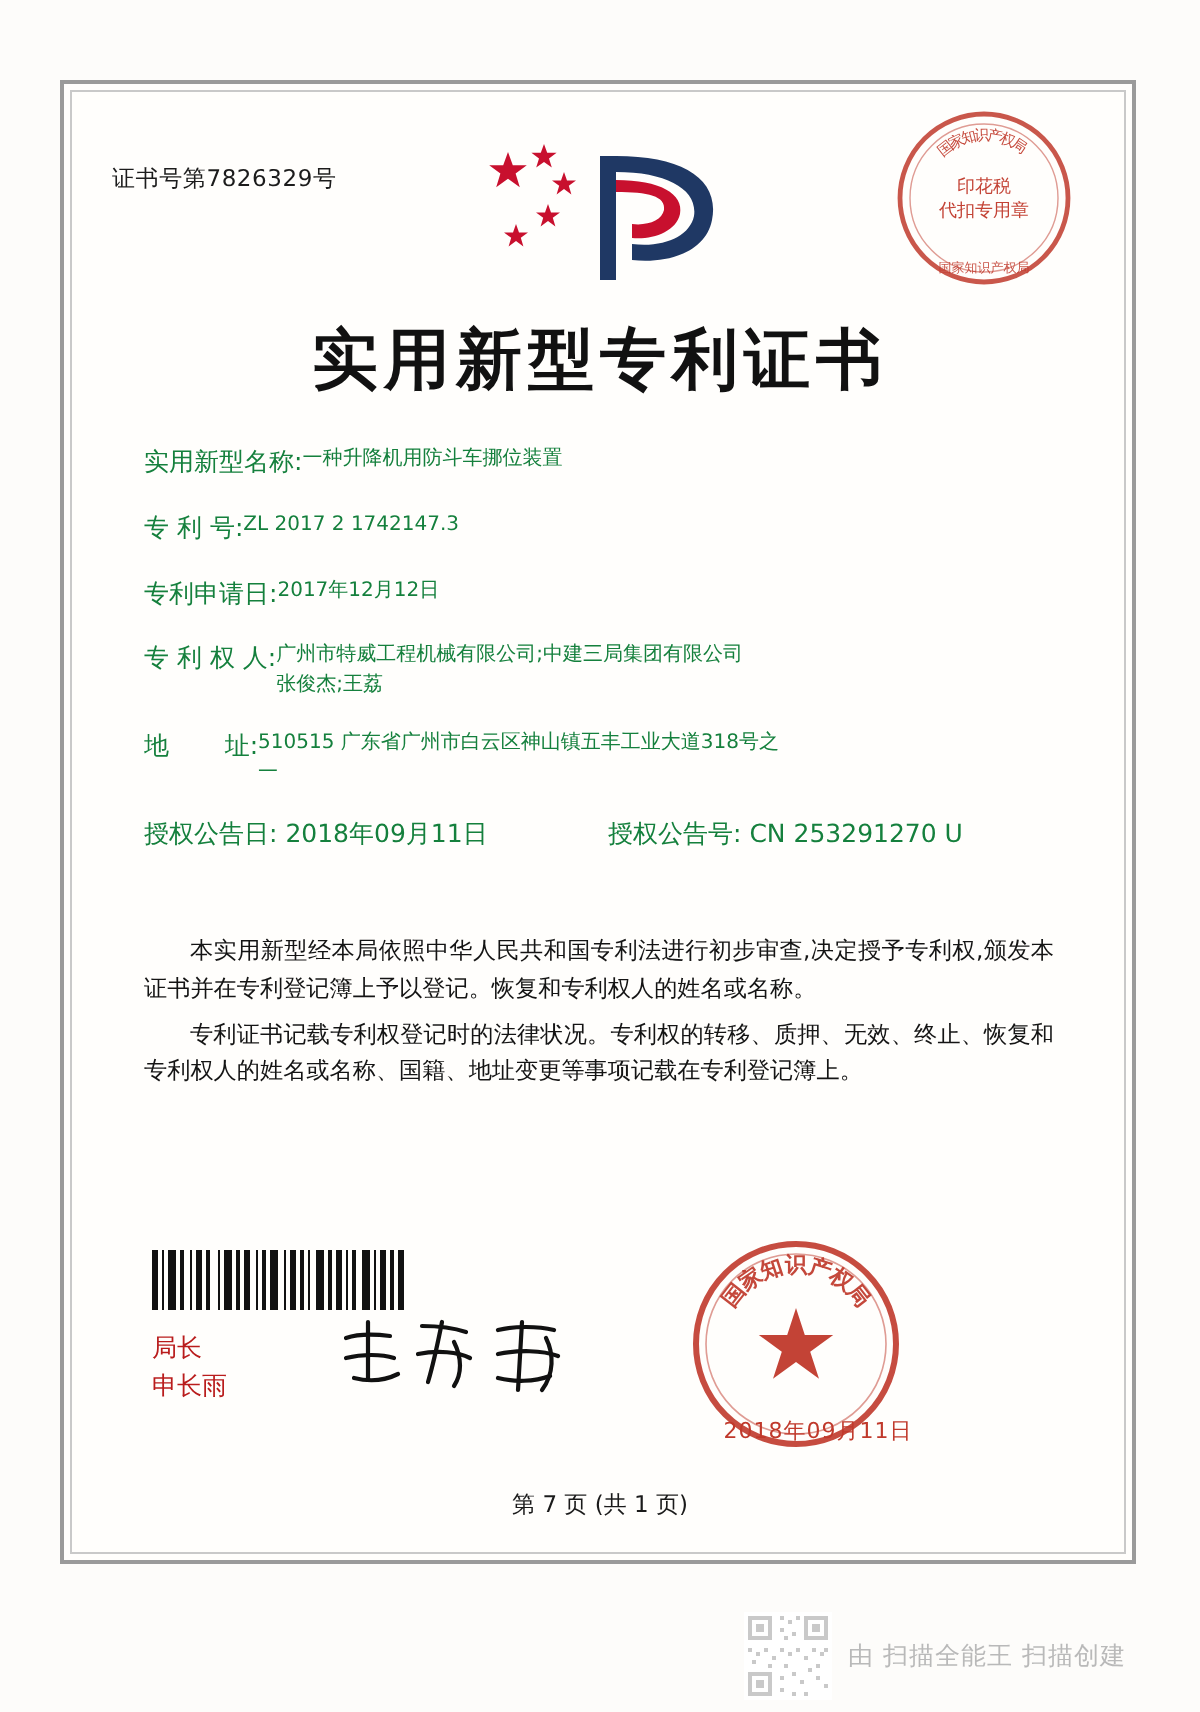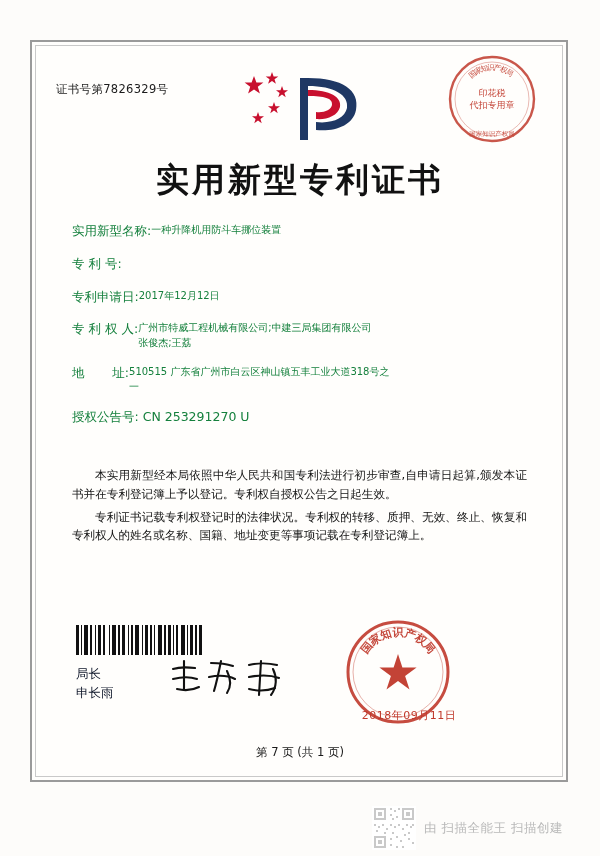--- a/index.html
+++ b/index.html
@@ -151,21 +151,21 @@
     height: 100%;
   }
 
   
   .director {
     position: absolute;
     left: 76px;
     top: 664px;
     font-size: 12.5px;
     line-height: 1.55;
-    color: #0f172a;
+    color: #b91c1c;
   }
   .signature {
     position: absolute;
     left: 165px;
     top: 655px;
     width: 135px;
     height: 46px;
   }
 
   
@@ -272,45 +272,50 @@
 
   <div class="title">实用新型专利证书</div>
 
   <div class="fields">
     <div class="field-row">
       <span class="field-label">实用新型名称:</span>
       <span class="field-value">一种升降机用防斗车挪位装置</span>
     </div>
     <div class="field-row">
       <span class="field-label">专 利 号:</span>
+      <span class="field-value">ZL 2017 2 1742147.3</span>
     </div>
     <div class="field-row">
       <span class="field-label">专利申请日:</span>
       <span class="field-value">2017年12月12日</span>
     </div>
     <div class="field-row">
       <span class="field-label">专 利 权 人:</span>
       <span class="field-value">广州市特威工程机械有限公司;中建三局集团有限公司
 张俊杰;王荔</span>
     </div>
     <div class="field-row tight">
       <span class="field-label">地       址:</span>
       <span class="field-value">510515 广东省广州市白云区神山镇五丰工业大道318号之
 一</span>
     </div>
     <div class="grant-row">
+      <span class="grant-left">
+        <span>授权公告日:</span>
+        <span>2018年09月11日</span>
+      </span>
       <span class="grant-right">
         <span>授权公告号:</span>
         <span>CN 253291270 U</span>
       </span>
     </div>
   </div>
 
   <div class="body-text">
-    <p>本实用新型经本局依照中华人民共和国专利法进行初步审查,自申请日起算,颁发本证书并在专利登记簿上予以登记。专利权自授权公告之日起生效。</p>
+    <p>本实用新型经本局依照中华人民共和国专利法进行初步审查,决定授予专利权,颁发本证书并在专利登记簿上予以登记。恢复和专利权人的姓名或名称。</p>
     <p>专利证书记载专利权登记时的法律状况。专利权的转移、质押、无效、终止、恢复和专利权人的姓名或名称、国籍、地址变更等事项记载在专利登记簿上。</p>
   </div>
 
   <div class="barcode">
     <i style="width:3px"></i>
       <i style="width:2px;background:transparent"></i>
     <i style="width:1px"></i>
       <i style="width:2px;background:transparent"></i>
     <i style="width:4px"></i>
       <i style="width:2px;background:transparent"></i>

